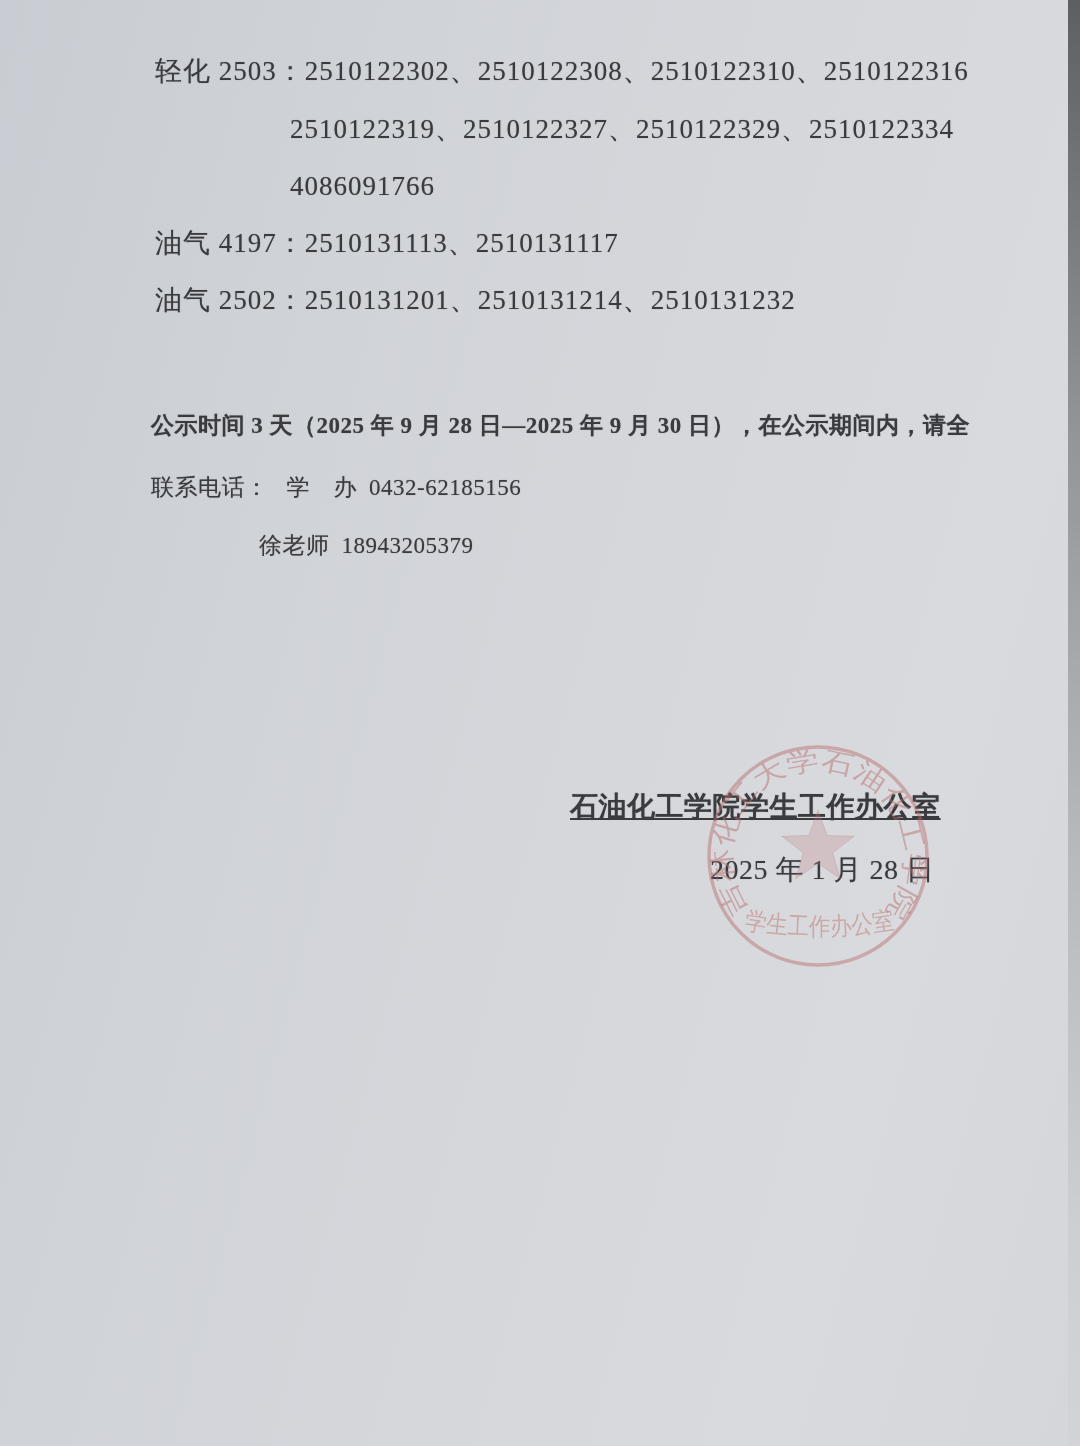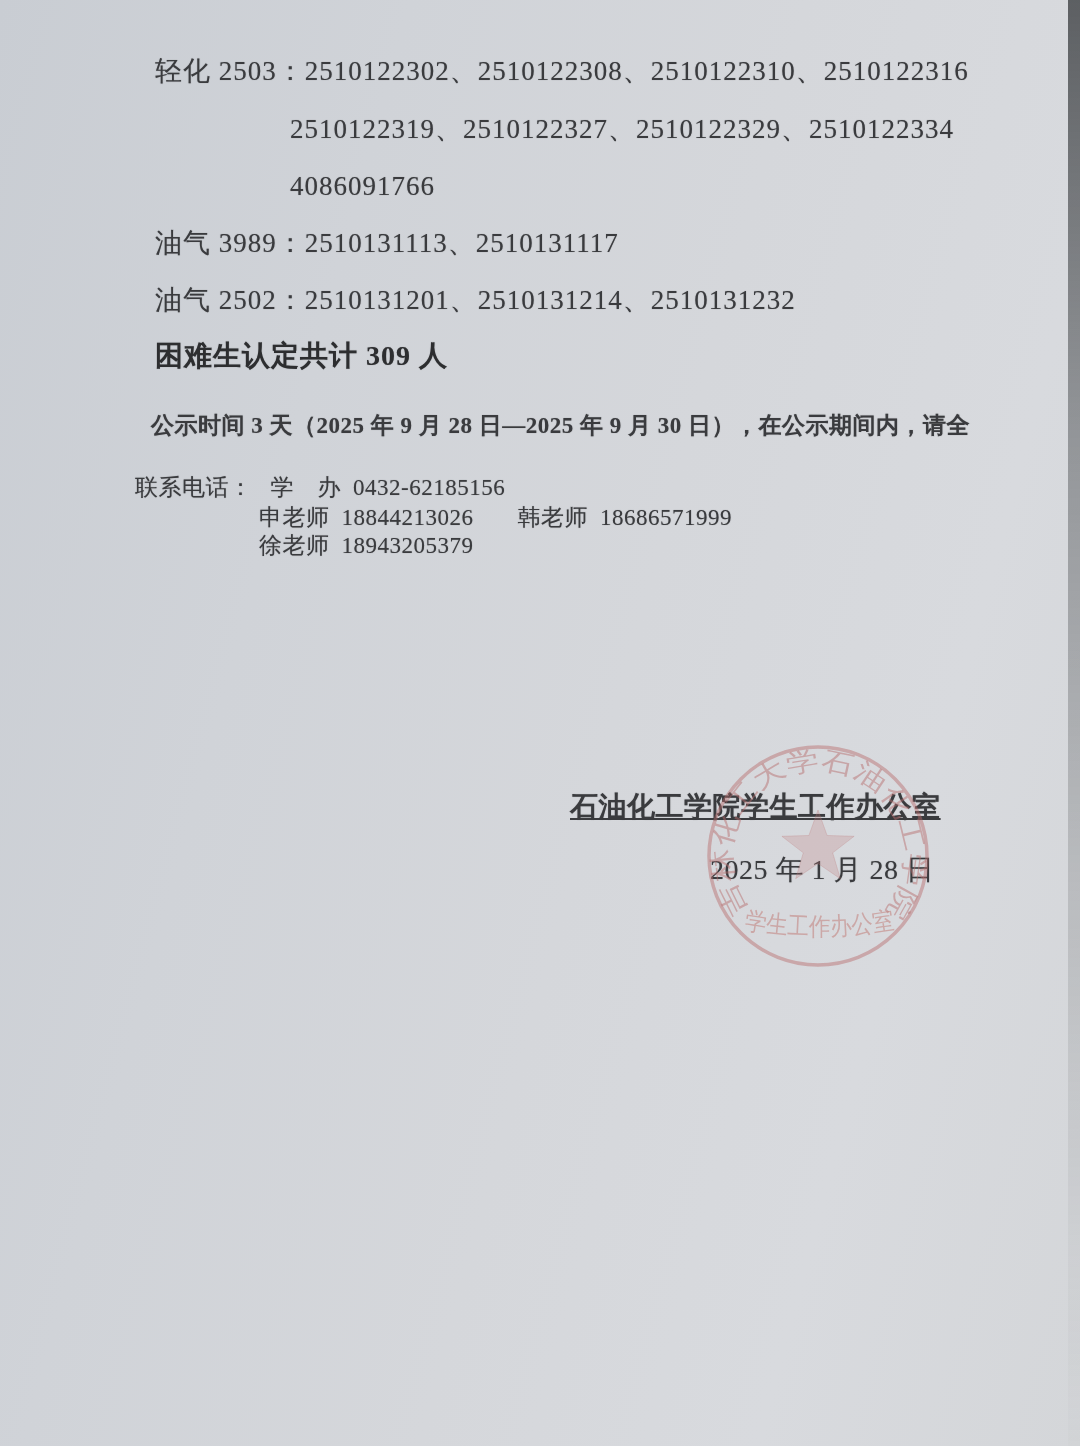--- a/index.html
+++ b/index.html
@@ -59,36 +59,32 @@
     <span>轻化 2503：</span><span>2510122302、2510122308、2510122310、2510122316</span>
   </div>
   <div class="txt roster" style="left:290px; top:112px;">
     <span>2510122319、2510122327、2510122329、2510122334</span>
   </div>
   <div class="txt roster" style="left:290px; top:169px;">
     <span>4086091766</span>
   </div>
 
   <div class="txt roster" style="left:155px; top:226px;">
-    <span>油气 3989：</span><span>2510131113、2510131117</span>
+    <span>油气 4197：</span><span>2510131113、2510131117</span>
   </div>
 
   <div class="txt roster" style="left:155px; top:283px;">
     <span>油气 2502：</span><span>2510131201、2510131214、2510131232</span>
   </div>
 
-  <div class="txt roster bold" style="left:155px; top:339px; font-size:28px;">困难生认定共计 309 人</div>
 
   <div class="txt body-txt" style="left:151px; top:410px;font-weight:bold;">公示时间 3 天（2025 年 9 月 28 日—2025 年 9 月 30 日），在公示期间内，请全</div>
 
-  <div class="txt body-txt" style="left:135px; top:472px;">
+  <div class="txt body-txt" style="left:151px; top:472px;">
     <span>联系电话：</span><span class="contact-name" style="margin-left:18px;">学　办</span><span class="contact-phone">0432-62185156</span>
-  </div>
-  <div class="txt body-txt" style="left:259px; top:502px;">
-    <span class="contact-name">申老师</span><span class="contact-phone">18844213026</span><span class="contact-name second-contact">韩老师</span><span class="contact-phone">18686571999</span>
   </div>
   <div class="txt body-txt" style="left:259px; top:530px;">
     <span class="contact-name">徐老师</span><span class="contact-phone">18943205379</span>
   </div>
 
   <div class="txt sig" style="left:570px; top:788px;">石油化工学院学生工作办公室</div>
   <div class="txt date" style="left:710px; top:851px;">2025 年 1 月 28 日</div>
 
   <svg class="stamp" viewBox="0 0 228 228">
     <defs>

